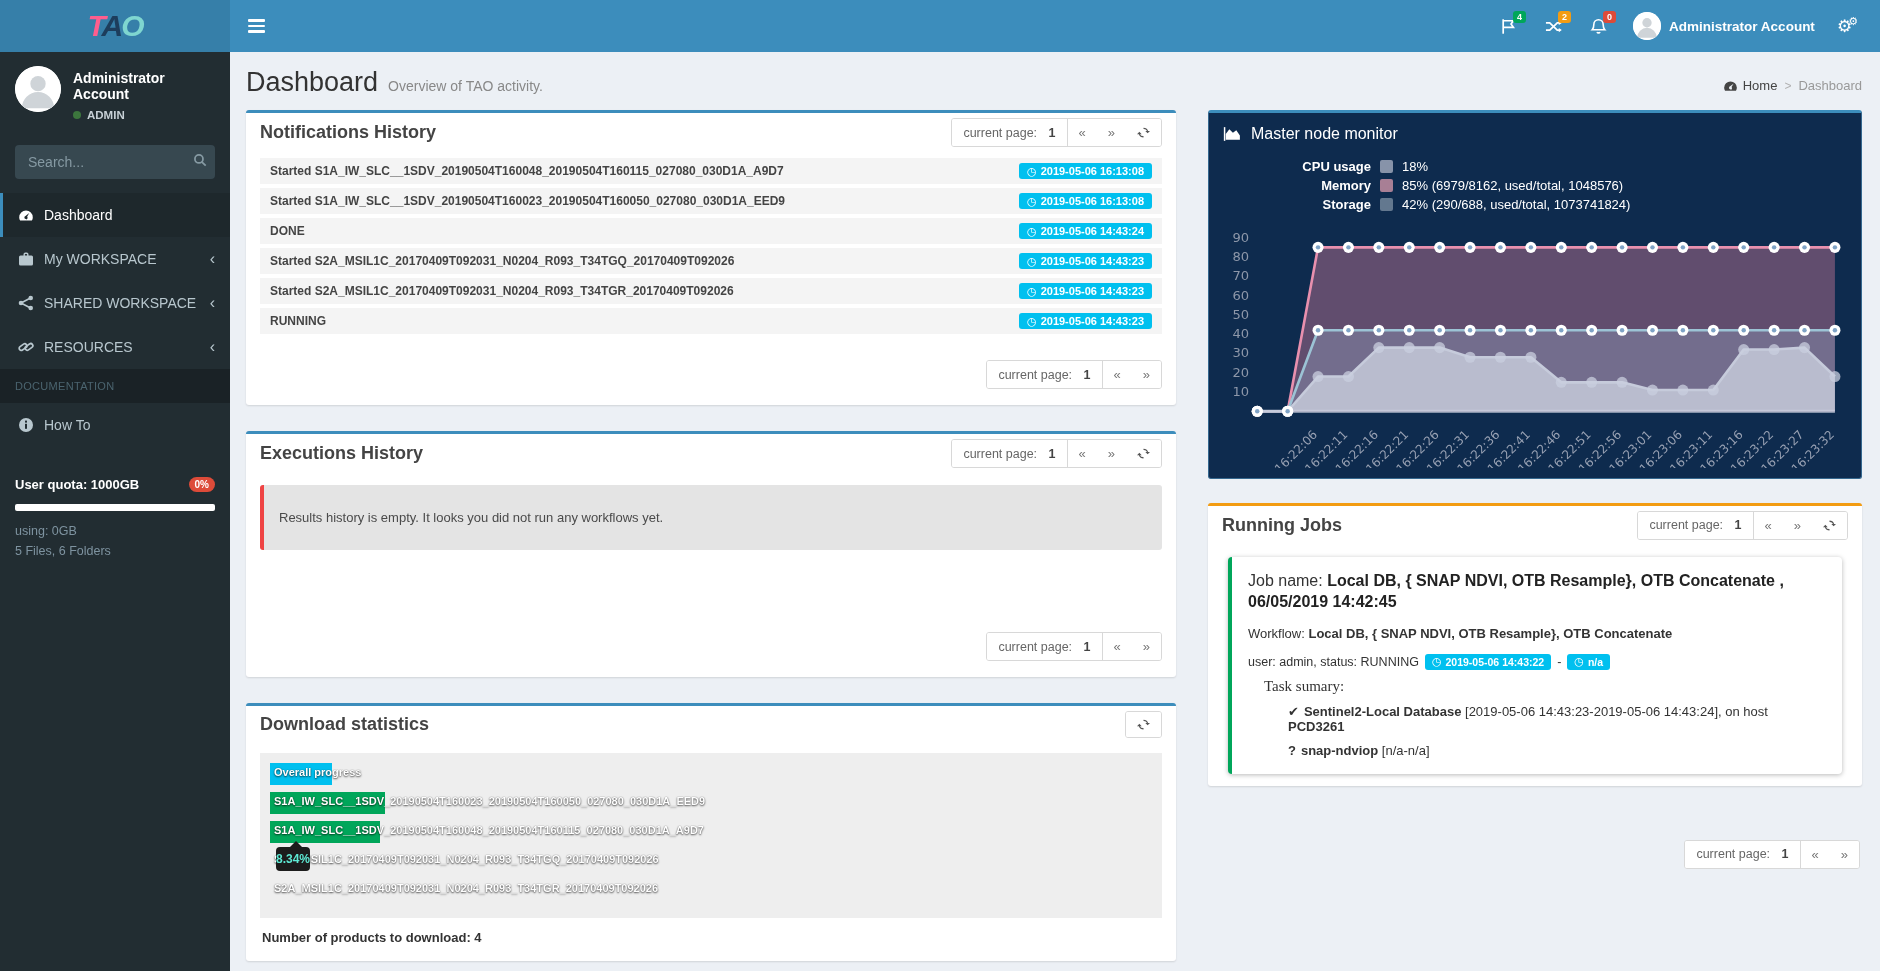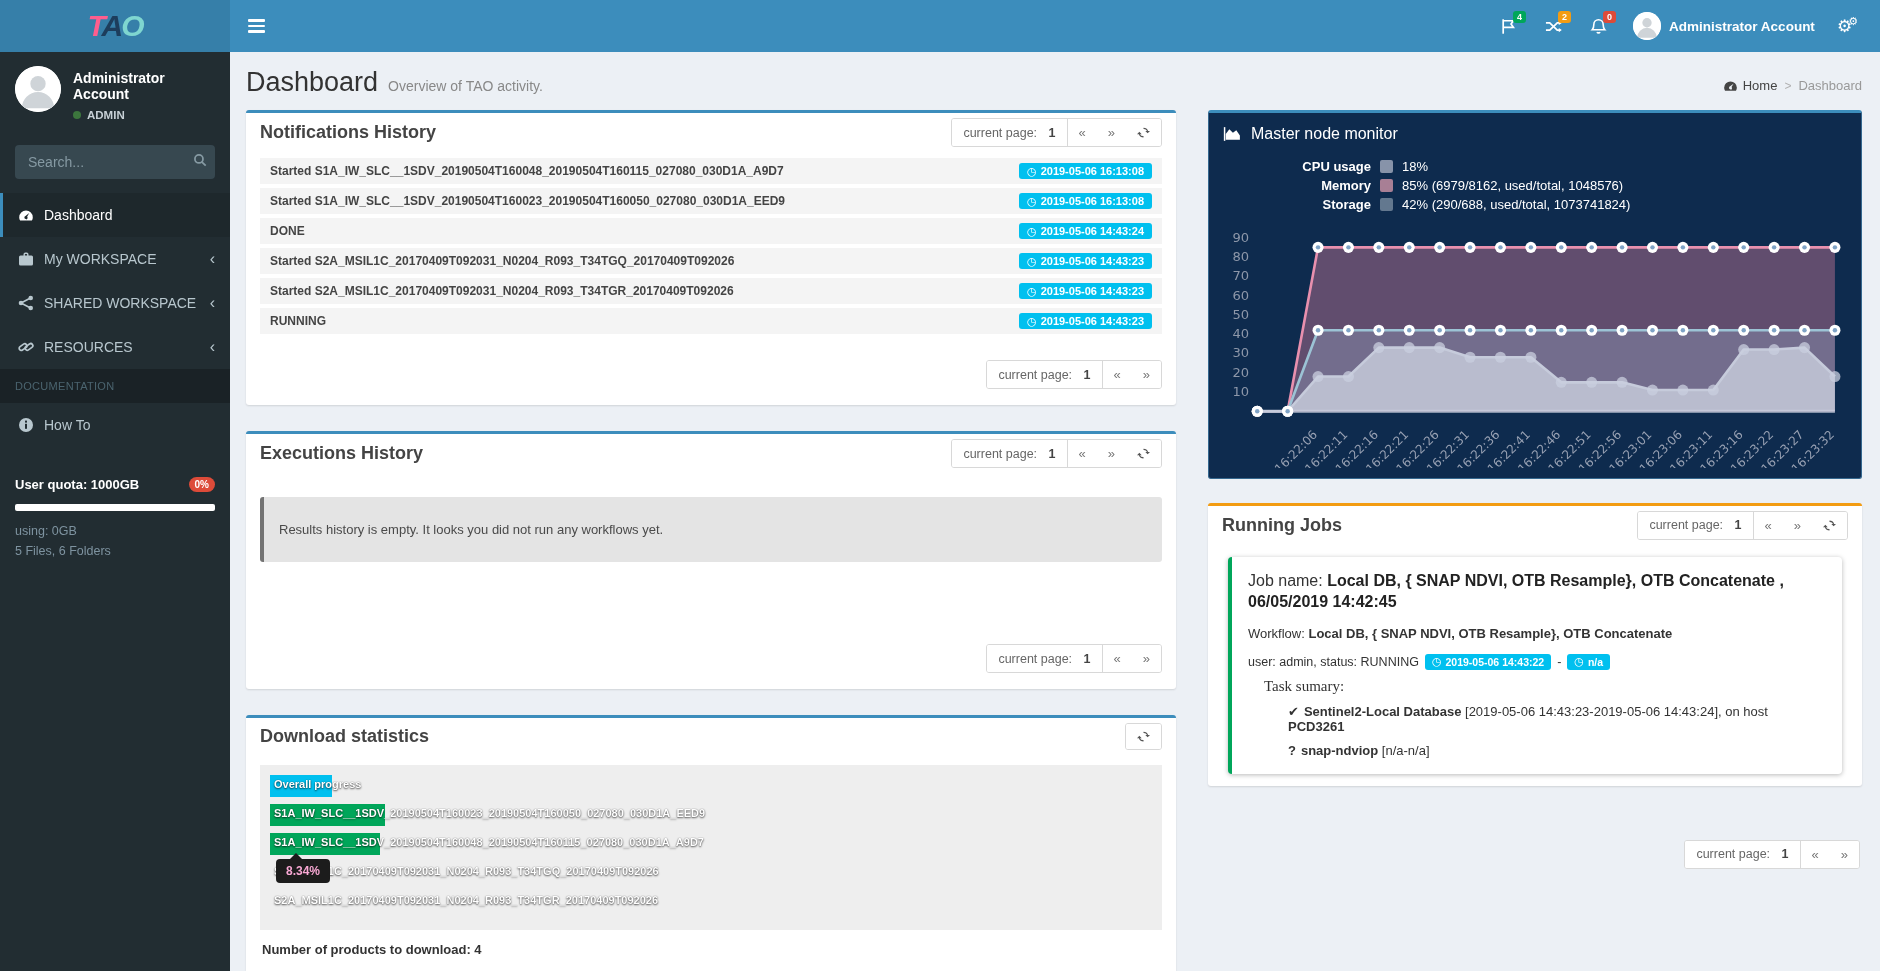--- a/index.html
+++ b/index.html
@@ -92,32 +92,32 @@
   .pag .refresh svg { width:13px; height:13px; fill:#555; }
 
   
   .notif-row { display:flex; align-items:center; background:#f4f4f4; margin-bottom:4px;
                padding:4px 10px; min-height:26px; }
   .notif-label { font-size:12px; font-weight:bold; color:#444; }
   .badge-time { margin-left:auto; background:#00c0ef; color:#fff; font-size:11px; font-weight:bold;
                 padding:2px 8px; border-radius:3px; white-space:nowrap; display:flex; gap:4px; align-items:center; }
 
   
-  .callout { background:#e4e4e4; border-left:4px solid #737373; border-radius:3px;
-             color:#4a4a4a; font-size:13px; padding:25px 15px; margin:18px 0 60px; }
+  .callout { background:#e4e4e4; border-left:4px solid #ef4444; border-radius:3px;
+             color:#4a4a4a; font-size:13px; padding:25px 15px; margin:6px 0 60px; }
 
   
   .dl-wrap { background:#eee; padding:10px; position:relative; margin-top:4px; }
   .dl-row { position:relative; height:22px; margin-bottom:7px; background:#eee; cursor:pointer; }
   .dl-row:last-child { margin-bottom:2px; }
   .dl-fill { position:absolute; left:0; top:0; bottom:0; width:0; }
   .dl-label { position:absolute; left:4px; top:3px; font-size:11px; font-weight:bold; color:#fff;
               text-shadow:0 1px 2px rgba(0,0,0,.65), 0 0 1px rgba(0,0,0,.5); white-space:nowrap; }
-  .dl-tooltip { position:absolute; left:16px; top:94px; background:#1c1c1c; color:#f9a8d4; font-size:12px;
-                font-weight:bold; padding:5px 10px; border-radius:4px; z-index:3; }
+  .dl-tooltip { position:absolute; left:16px; top:94px; background:#1c1c1c; color:#5eead4; font-size:12px;
+                font-weight:bold; padding:5px 0; border-radius:4px; z-index:3; }
   .dl-tooltip::before { content:""; position:absolute; top:-6px; left:14px;
                 border-left:6px solid transparent; border-right:6px solid transparent; border-bottom:6px solid #1c1c1c; }
   .dl-summary { font-size:13px; font-weight:bold; color:#333; padding:12px 2px 4px; }
 
   
   .monitor { background:#0e2b4e; border:1px solid #35688f; border-top:3px solid #3c8dbc;
              border-radius:3px; margin-bottom:24px; padding:12px 14px 6px; }
   .monitor-title { color:#fff; font-size:16px; display:flex; align-items:center; gap:9px; }
   .monitor-title svg { width:19px; height:14px; fill:#fff; }
   .mon-stats { display:grid; grid-template-columns:100px 13px auto; column-gap:9px; row-gap:4px;

